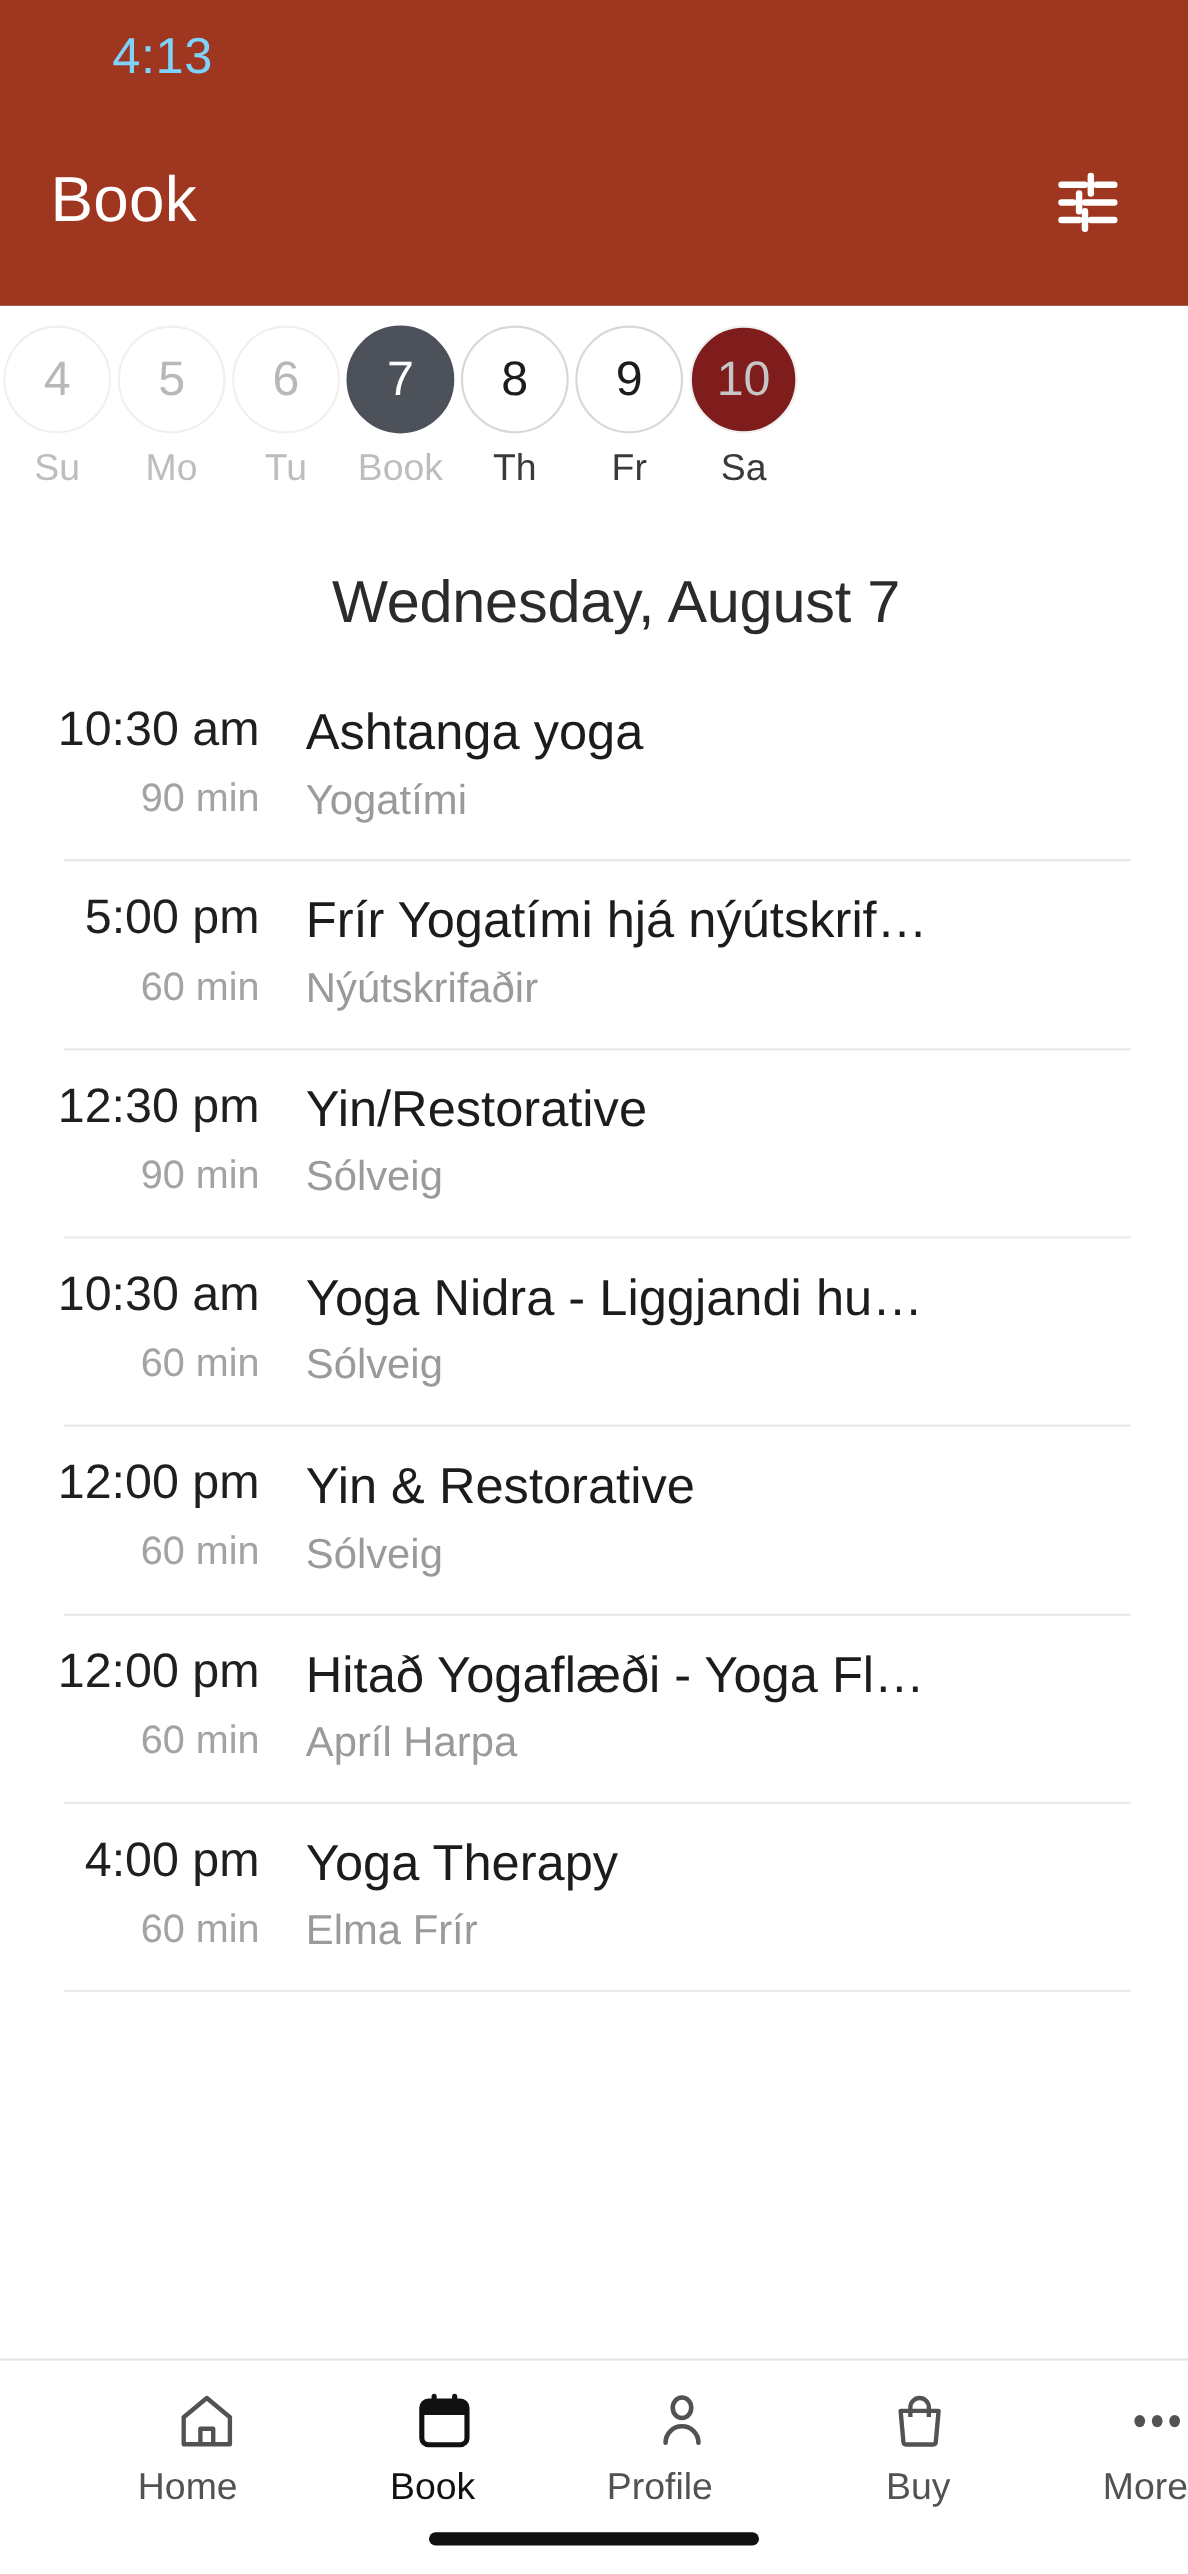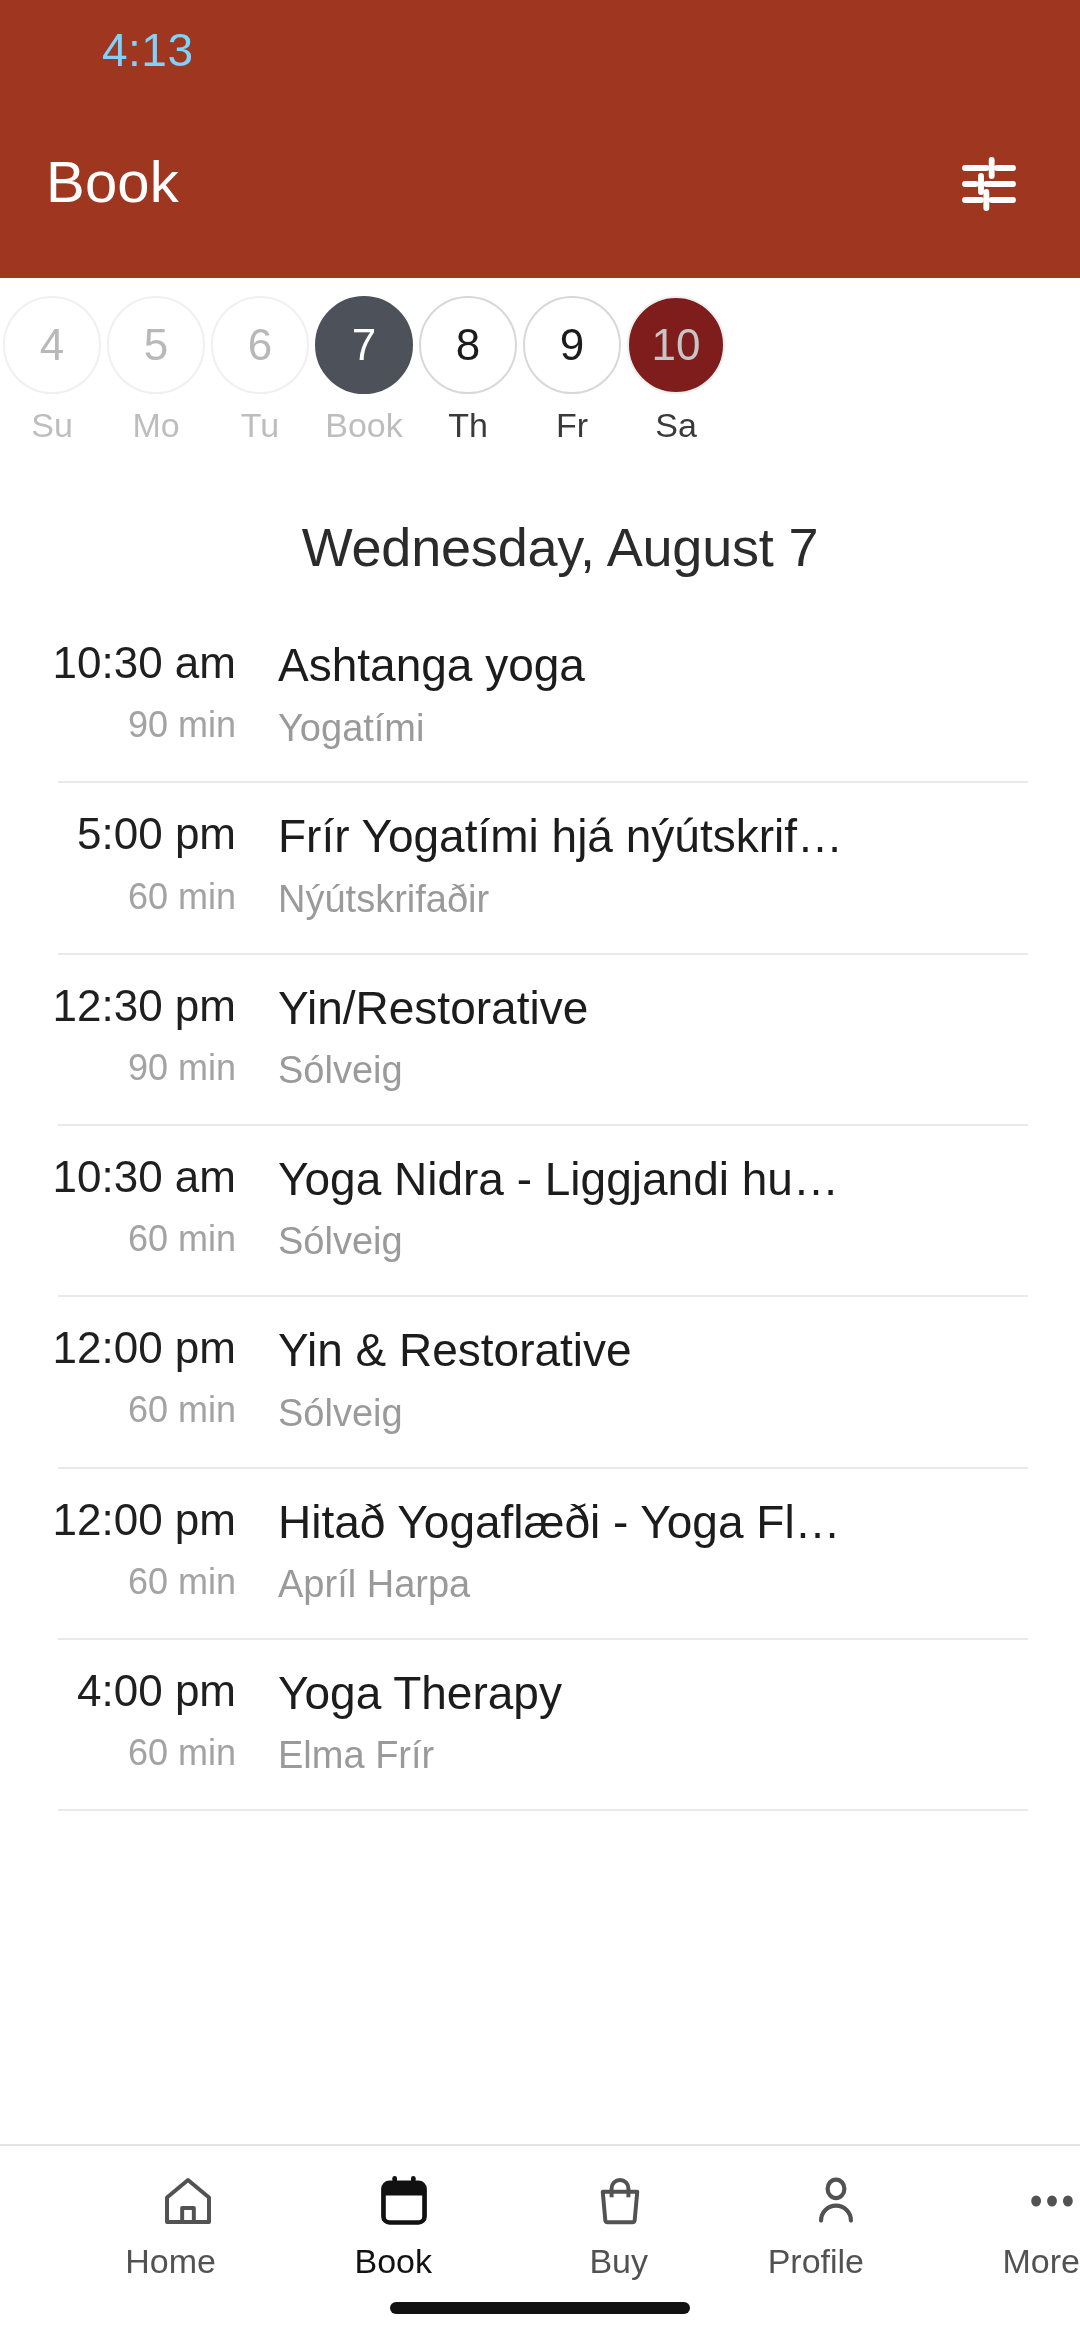--- a/index.html
+++ b/index.html
@@ -414,35 +414,35 @@
             <rect x="3.2" y="4.2" width="17.6" height="17" rx="2.6" fill="none" stroke="#111111" stroke-width="2"></rect>
             <path d="M3.4 9.6h17.2V6.8a2.6 2.6 0 0 0-2.6-2.6H6a2.6 2.6 0 0 0-2.6 2.6z" fill="#111111"></path>
             <line x1="8" y1="2.3" x2="8" y2="5.2" stroke="#111111" stroke-width="2" stroke-linecap="round"></line>
             <line x1="16" y1="2.3" x2="16" y2="5.2" stroke="#111111" stroke-width="2" stroke-linecap="round"></line>
           </svg>
         </span>
         <span class="tab-label">Book</span>
       </div>
       <div class="tab-item">
         <span class="tab-icon">
+          <svg width="56" height="56" viewBox="0 0 24 24" fill="none" stroke="#525252" stroke-width="1.8" stroke-linecap="round">
+            <ellipse cx="12" cy="6.8" rx="3.6" ry="4"></ellipse>
+            <path d="M5.6 20.4a6.4 6.4 0 0 1 12.8 0"></path>
+          </svg>
+        </span>
+        <span class="tab-label">Profile</span>
+      </div>
+      <div class="tab-item">
+        <span class="tab-icon">
           <svg width="56" height="56" viewBox="0 0 24 24" fill="none" stroke="#525252" stroke-width="1.7" stroke-linejoin="round">
             <path d="M4.6 8h14.8l-1.1 12.2a1 1 0 0 1-1 .9H6.7a1 1 0 0 1-1-.9z"></path>
             <path d="M8.4 10.4V6.6a3.6 3.6 0 0 1 7.2 0v3.8"></path>
           </svg>
         </span>
         <span class="tab-label">Buy</span>
-      </div>
-      <div class="tab-item">
-        <span class="tab-icon">
-          <svg width="56" height="56" viewBox="0 0 24 24" fill="none" stroke="#525252" stroke-width="1.8" stroke-linecap="round">
-            <ellipse cx="12" cy="6.8" rx="3.6" ry="4"></ellipse>
-            <path d="M5.6 20.4a6.4 6.4 0 0 1 12.8 0"></path>
-          </svg>
-        </span>
-        <span class="tab-label">Profile</span>
       </div>
       <div class="tab-item">
         <span class="tab-icon">
           <svg width="56" height="56" viewBox="0 0 24 24" fill="#525252">
             <ellipse cx="5.2" cy="12" rx="2.1" ry="2.4"></ellipse>
             <ellipse cx="12" cy="12" rx="2.1" ry="2.4"></ellipse>
             <ellipse cx="18.8" cy="12" rx="2.1" ry="2.4"></ellipse>
           </svg>
         </span>
         <span class="tab-label">More</span>

